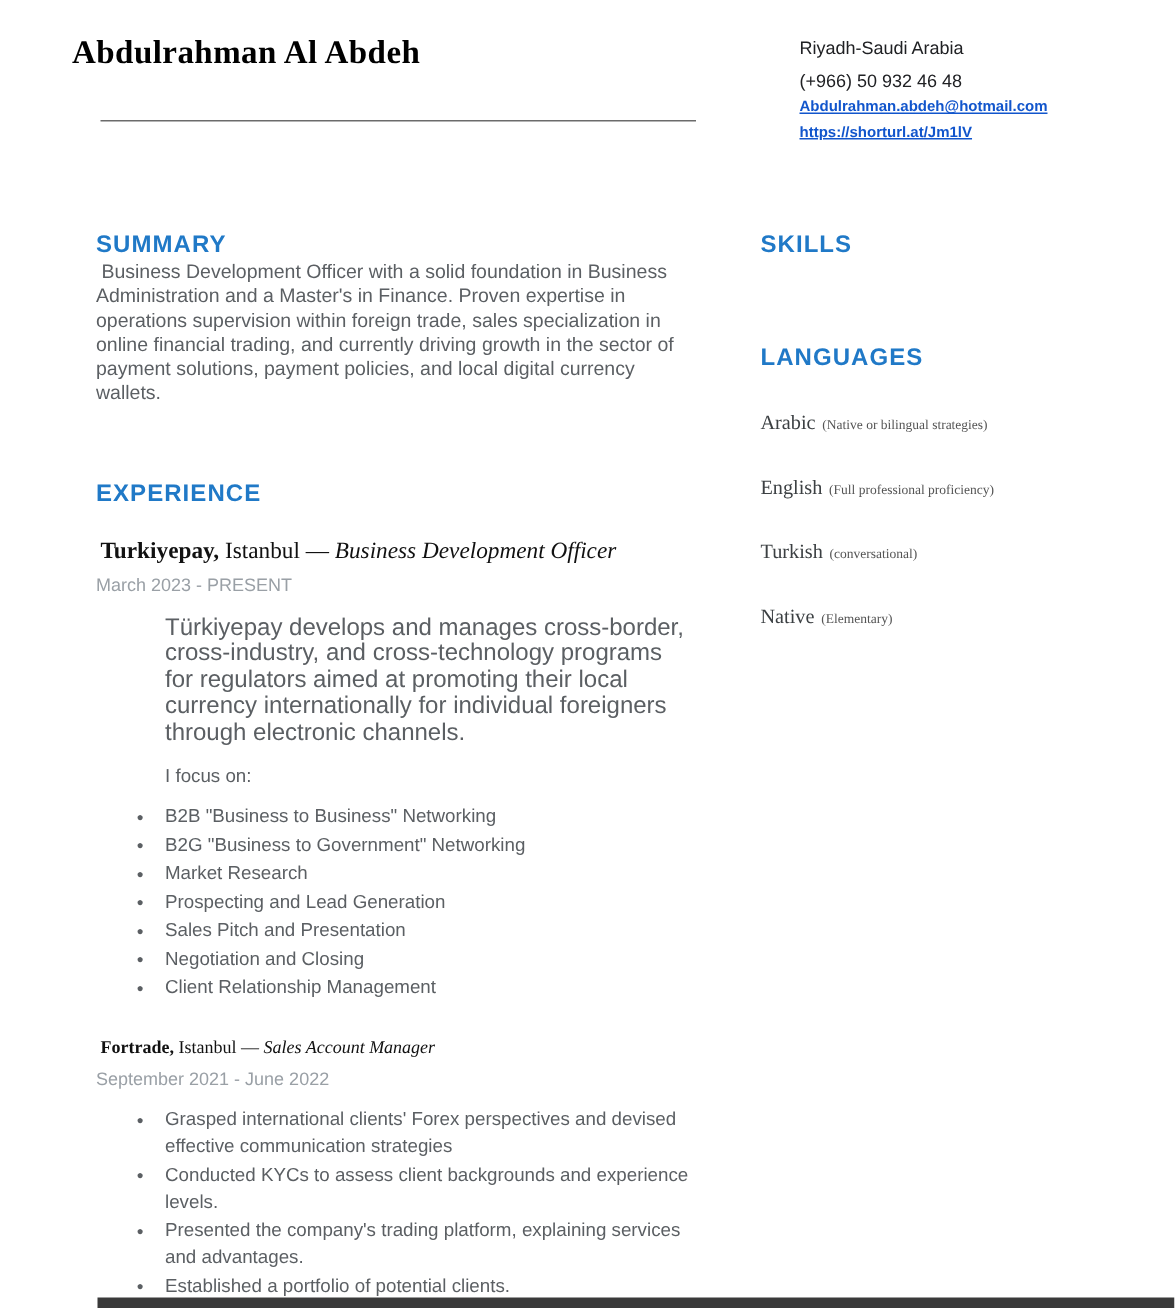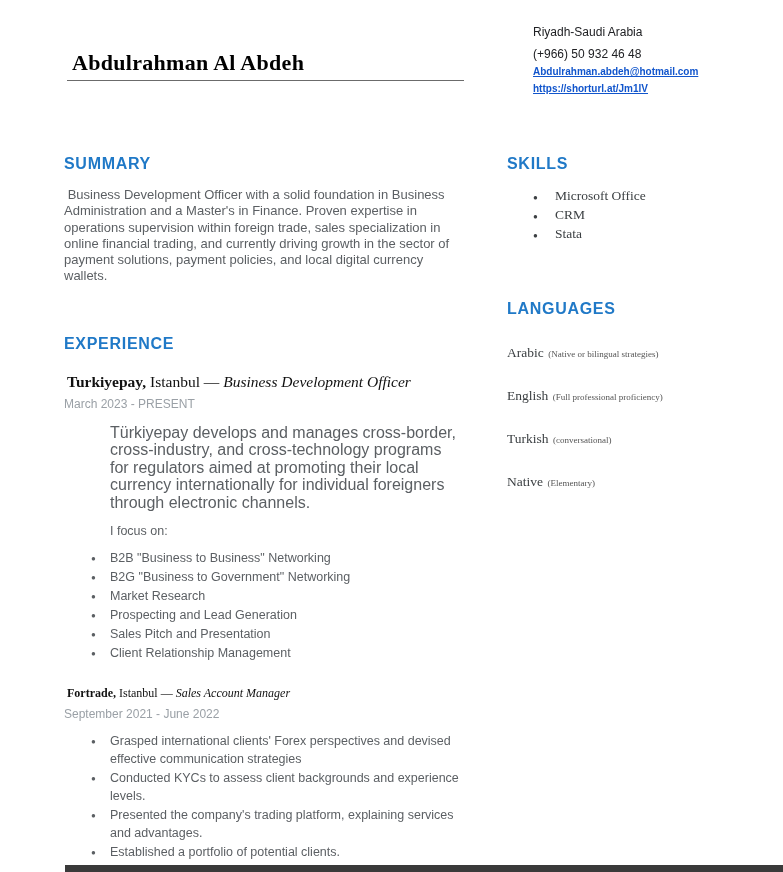--- a/index.html
+++ b/index.html
@@ -6,25 +6,24 @@
   html,body { width:783px; height:872px; }
   body {
     position:relative;
     background:#ffffff;
     font-family:"Liberation Sans", sans-serif;
     overflow:hidden;
   }
   a { cursor:pointer; }
 
   .name {
-    position:absolute; left:72px; top:22px;
+    position:absolute; left:48px; top:22px;
     font-family:"Liberation Serif", serif;
     font-weight:700; font-size:22px; color:#000;
     letter-spacing:0.3px;
-    margin-top:28px;
   }
   .contact {
     position:absolute; left:533px; top:24px;
     font-size:12px; color:#202124; line-height:1.35;
   }
   .contact .phone { font-weight:400; margin-top:6px; }
   .contact .link {
     display:block; margin-top:3px;
     color:#1155cc; font-weight:700; font-size:10px;
     text-decoration:underline;
@@ -35,21 +34,20 @@
   }
 
   .left-col  { position:absolute; left:64px;  top:155px; width:404px; }
   .right-col { position:absolute; left:507px; top:155px; width:235px; }
 
   .sec-h {
     color:#2079c7; font-weight:700; font-size:16px;
     letter-spacing:0.7px;
   }
   .summary-text {
-    margin-top:14px;
     font-size:13px; line-height:16.3px; color:#5b5f63;
     white-space:pre-wrap;
   }
   .exp-h { margin-top:50px; }
 
   .job-head {
     font-family:"Liberation Serif", serif;
     font-size:15.5px; color:#111; margin-top:20px; padding-left:3px;
   }
   .job-head .co { font-weight:700; }
@@ -129,20 +127,21 @@
     </div>
     <div class="dates">March 2023 - PRESENT</div>
     <p class="job-desc">Türkiyepay develops and manages cross-border, cross-industry, and cross-technology programs for regulators aimed at promoting their local currency internationally for individual foreigners through electronic channels.</p>
     <p class="focus">I focus on:</p>
     <ul class="bullets">
       <li>B2B "Business to Business" Networking</li>
       <li>B2G "Business to Government" Networking</li>
       <li>Market Research</li>
       <li>Prospecting and Lead Generation</li>
       <li>Sales Pitch and Presentation</li>
+      <li>Negotiation and Closing</li>
       <li>Client Relationship Management</li>
     </ul>
   </div>
 
   <div class="job job2">
     <div class="job-head">
       <span class="co">Fortrade,</span><span> Istanbul — </span><span class="ti">Sales Account Manager</span>
     </div>
     <div class="dates">September 2021 - June 2022</div>
     <ul class="bullets">
@@ -152,25 +151,20 @@
       <li>Established a portfolio of potential clients.</li>
       <li>Consistently achieved  Key Performance Indicators (KPIs).</li>
       <li>Implemented efficient strategies for client onboarding.</li>
 
     </ul>
   </div>
 </div>
 
 <div class="right-col">
   <div class="sec-h">SKILLS</div>
-  <ul class="skills">
-    <li>Microsoft Office</li>
-    <li>CRM</li>
-    <li>Stata</li>
-  </ul>
 
   <div class="sec-h lang-h">LANGUAGES</div>
 
   <div class="lang">
     <span class="lname">Arabic</span>
     <span class="llevel">(Native or bilingual strategies)</span>
   </div>
   <div class="lang">
     <span class="lname">English</span>
     <span class="llevel">(Full professional proficiency)</span>

